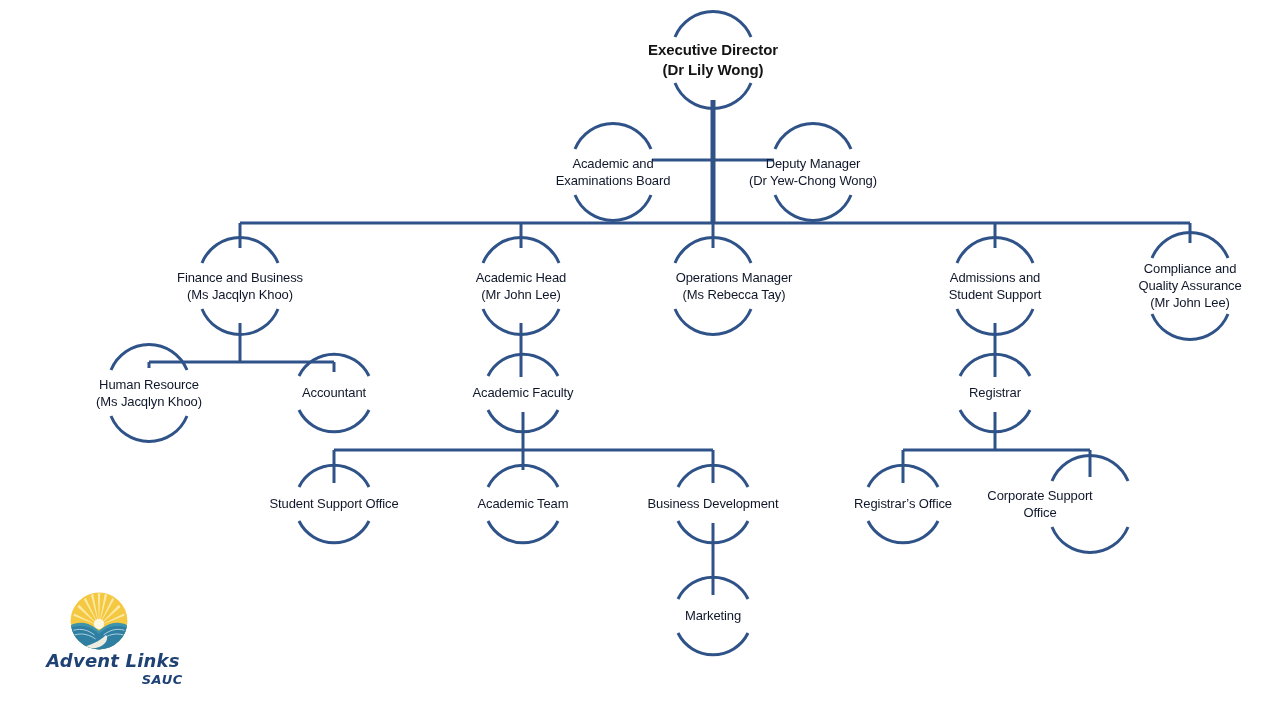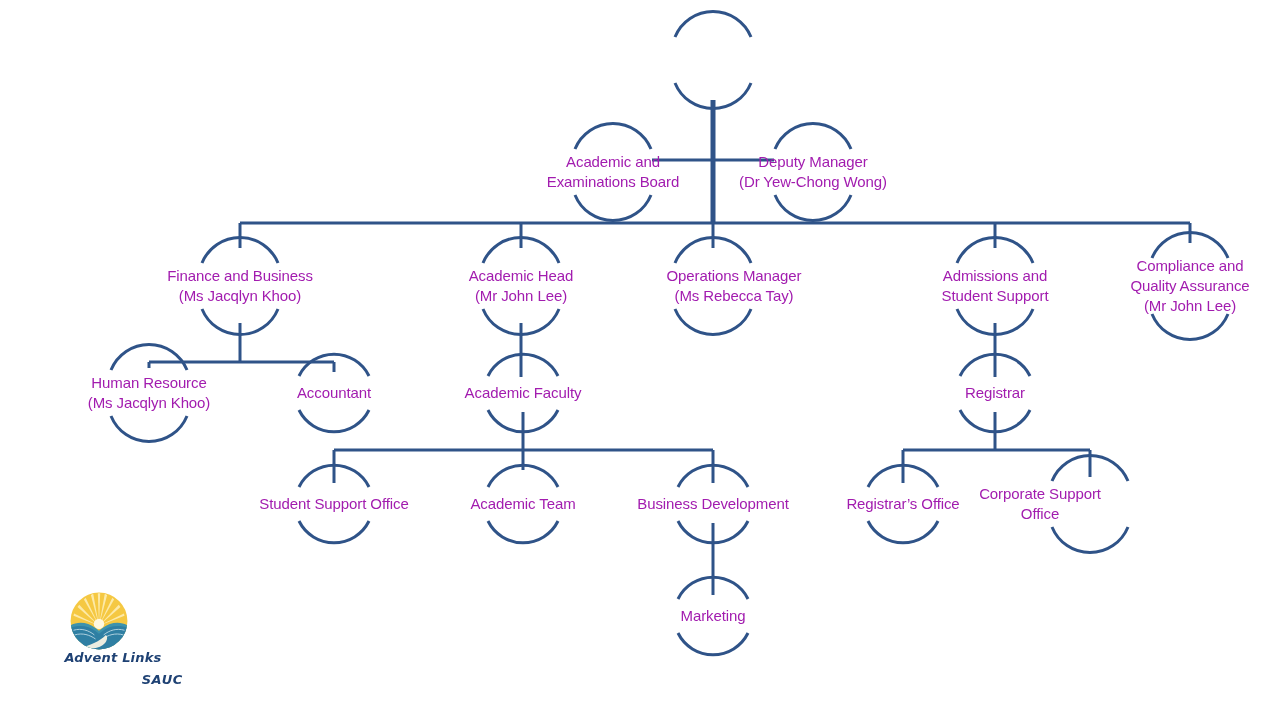--- a/index.html
+++ b/index.html
@@ -22,22 +22,22 @@
     left: 0;
     top: 0;
     width: 1280px;
     height: 720px;
   }
   .node {
     position: absolute;
     transform: translate(-50%, -50%);
     text-align: center;
     white-space: nowrap;
-    color: #a21caf;
-    font-size: 15px;
+    color: #0f172a;
+    font-size: 13px;
     line-height: 1.32;
     letter-spacing: -0.1px;
   }
   .node.root {
     font-weight: bold;
     font-size: 15px;
     color: #141414;
   }
   .node .ln { display: block; }
   
@@ -57,21 +57,21 @@
   }
   #logo .wordmark {
     position: absolute;
     left: 0;
     top: 58px;
     width: 140px;
     text-align: center;
     font-family: "DejaVu Sans", sans-serif;
     font-style: italic;
     font-weight: bold;
-    font-size: 13px;
+    font-size: 18px;
     color: #1f4274;
     letter-spacing: 0.2px;
   }
   #logo .sub {
     position: absolute;
     left: 0;
     top: 80px;
     width: 140px;
     text-align: right;
     font-family: "DejaVu Sans", sans-serif;
@@ -171,20 +171,24 @@
 
       <path d="M 995 412 L 995 450"></path>
       <path d="M 903 450 L 1090 450"></path>
       <path d="M 903 450 L 903 483"></path>
       <path d="M 1090 450 L 1090 477"></path>
 
       <path d="M 713 523 L 713 595"></path>
     </g>
   </svg>
 
+  <div class="node root" style="left:713px; top:60px;">
+    <span class="ln">Executive Director</span>
+    <span class="ln">(Dr Lily Wong)</span>
+  </div>
 
   <div class="node" style="left:613px; top:172px;">
     <span class="ln">Academic and</span>
     <span class="ln">Examinations Board</span>
   </div>
 
   <div class="node" style="left:813px; top:172px;">
     <span class="ln">Deputy Manager</span>
     <span class="ln">(Dr Yew-Chong Wong)</span>
   </div>

